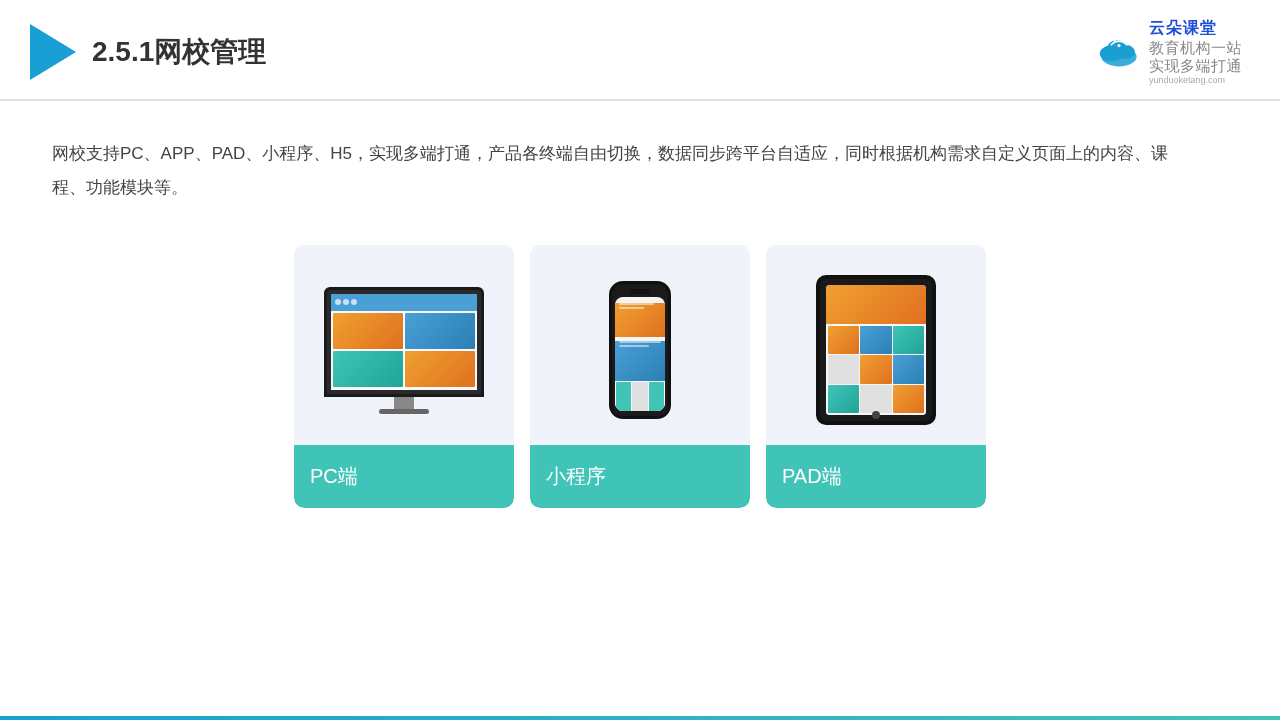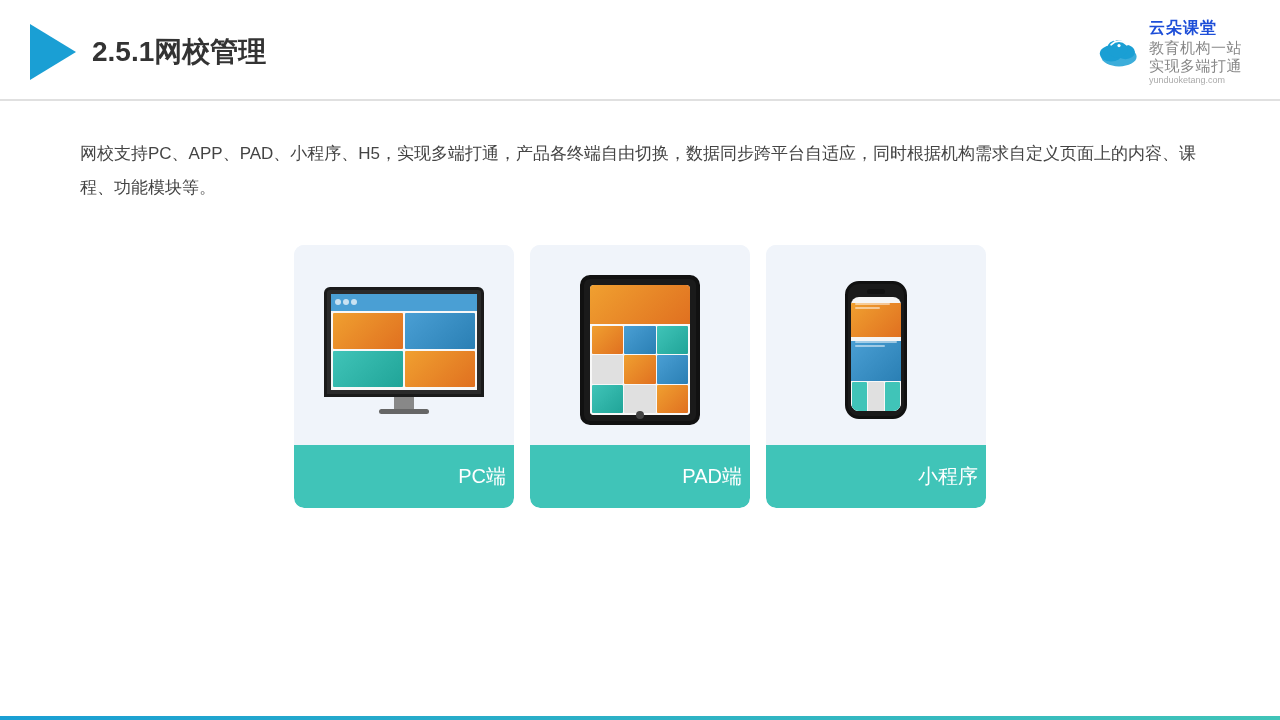--- a/index.html
+++ b/index.html
@@ -68,21 +68,21 @@
       letter-spacing: 0.5px;
       line-height: 1.2;
     }
     .brand-url {
       font-size: 9px;
       color: #aaa;
     }
 
     
     .description {
-      padding: 36px 80px 0 80px;
+      padding: 36px 80px 0 52px;
       font-size: 17px;
       color: #444;
       line-height: 2;
     }
 
     
     .cards-container {
       display: flex;
       justify-content: center;
       gap: 16px;
@@ -106,24 +106,24 @@
       align-items: center;
       justify-content: center;
       padding: 20px 10px 10px;
       background: #f0f4fa;
     }
 
     .card-label {
       width: 100%;
       background: #40c4b8;
       color: white;
-      text-align: right;
+      text-align: left;
       font-size: 20px;
       font-weight: 500;
-      padding: 18px 8px;
+      padding: 18px 16px;
       border-radius: 0 0 10px 10px;
     }
 
     
     
     .pc-monitor {
       width: 170px;
       height: 140px;
       display: flex;
       flex-direction: column;
@@ -412,43 +412,20 @@
         <div class="monitor-stand"></div>
         <div class="monitor-base"></div>
       </div>
     </div>
     <div class="card-label">PC端</div>
   </div>
 
 
   <div class="card">
     <div class="card-image-area">
-      <div class="tablet-mockup">
-        <div class="tablet-screen">
-          <div class="tablet-screen-top"></div>
-          <div class="tablet-screen-content">
-            <div class="tablet-block b1"></div>
-            <div class="tablet-block b2"></div>
-            <div class="tablet-block b3"></div>
-            <div class="tablet-block"></div>
-            <div class="tablet-block b1"></div>
-            <div class="tablet-block b2"></div>
-            <div class="tablet-block b3"></div>
-            <div class="tablet-block"></div>
-            <div class="tablet-block b1"></div>
-          </div>
-        </div>
-        <div class="tablet-home"></div>
-      </div>
-    </div>
-    <div class="card-label">PAD端</div>
-  </div>
-
-  <div class="card">
-    <div class="card-image-area">
       <div class="phone-tall">
         <div class="phone-tall-notch"></div>
         <div class="phone-tall-screen">
           <div class="pts-top">
             <div class="screen-text-line" style="width:70%; margin-top:6px;"></div>
             <div class="screen-text-line" style="width:50%;"></div>
           </div>
           <div class="pts-middle">
             <div class="screen-text-line" style="margin-top:4px;"></div>
             <div class="screen-text-line" style="width:60%;"></div>
@@ -457,16 +434,39 @@
             <div class="pts-block teal"></div>
             <div class="pts-block"></div>
             <div class="pts-block teal"></div>
           </div>
         </div>
       </div>
     </div>
     <div class="card-label">小程序</div>
   </div>
 
+  <div class="card">
+    <div class="card-image-area">
+      <div class="tablet-mockup">
+        <div class="tablet-screen">
+          <div class="tablet-screen-top"></div>
+          <div class="tablet-screen-content">
+            <div class="tablet-block b1"></div>
+            <div class="tablet-block b2"></div>
+            <div class="tablet-block b3"></div>
+            <div class="tablet-block"></div>
+            <div class="tablet-block b1"></div>
+            <div class="tablet-block b2"></div>
+            <div class="tablet-block b3"></div>
+            <div class="tablet-block"></div>
+            <div class="tablet-block b1"></div>
+          </div>
+        </div>
+        <div class="tablet-home"></div>
+      </div>
+    </div>
+    <div class="card-label">PAD端</div>
+  </div>
+
 
 </div>
 
 <div class="bottom-bar"></div>
 
 </body></html>

